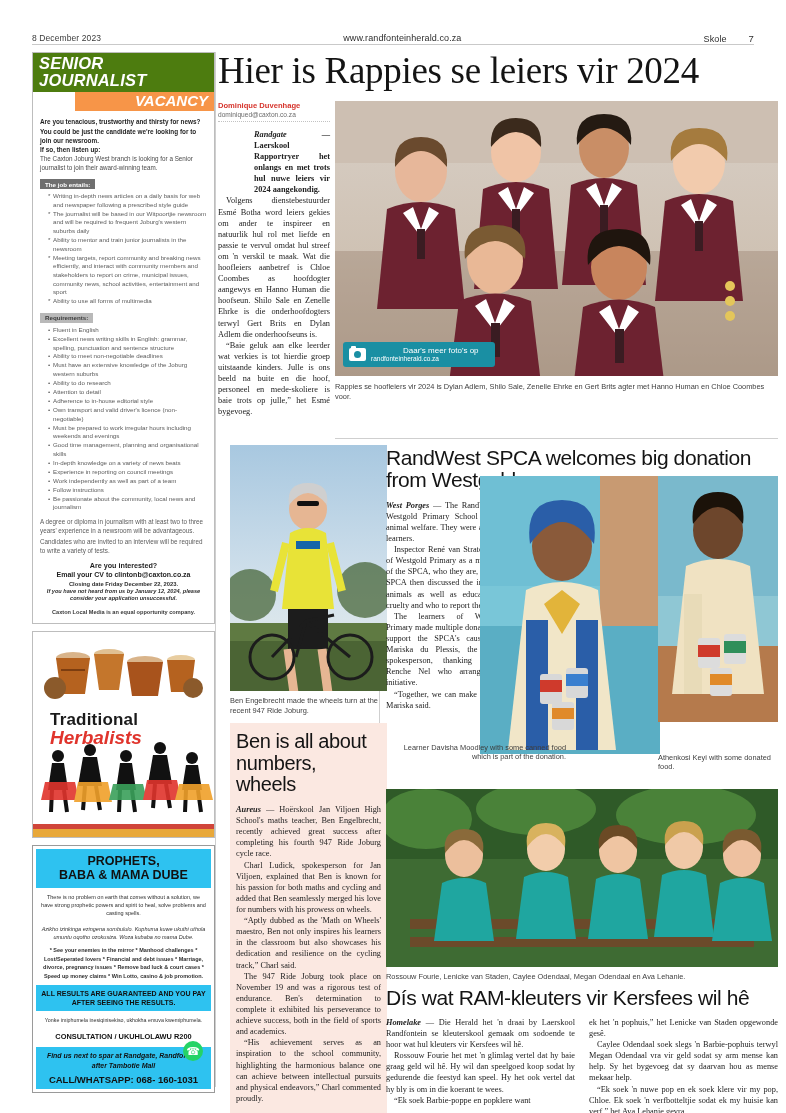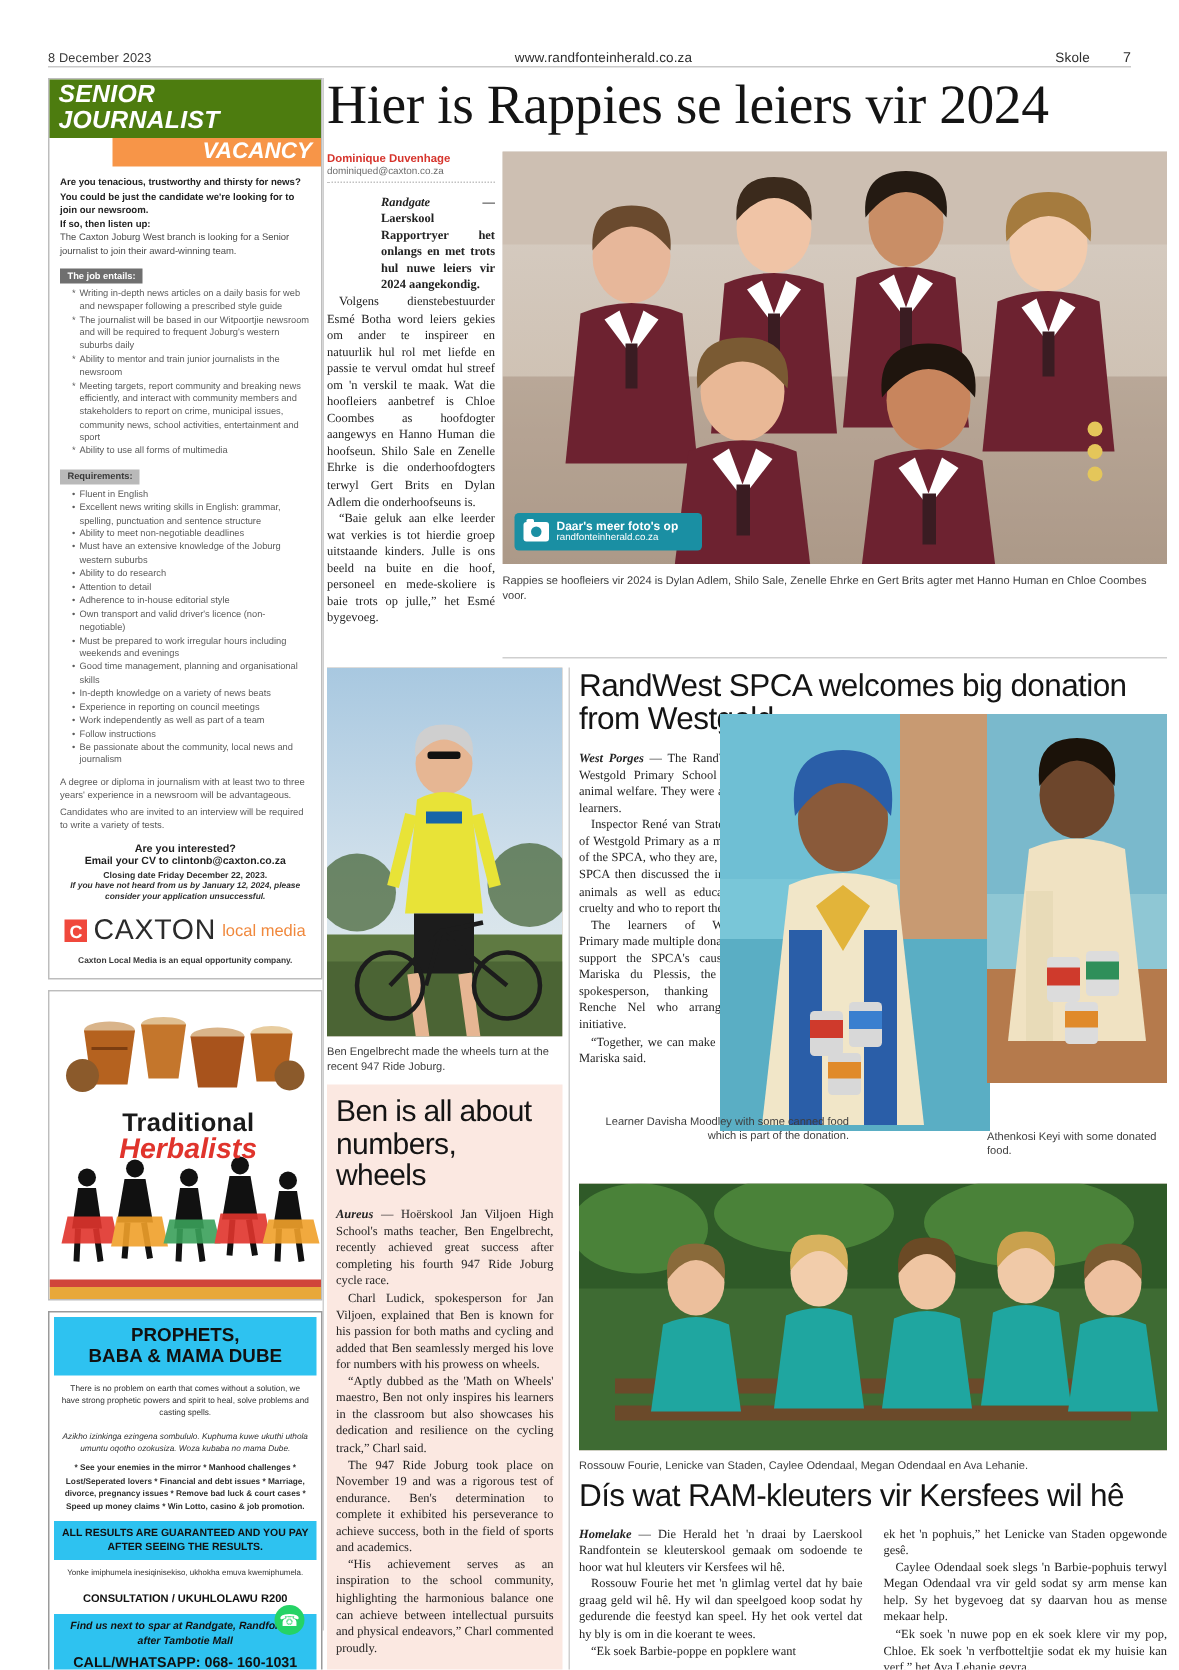--- a/index.html
+++ b/index.html
@@ -71,21 +71,21 @@
     content:"C"; position:absolute; inset:0; color:#fff; font-weight:bold;
     font-size:12px; display:flex; align-items:center; justify-content:center;
   }
   .caxton .nm { font-size:19px; color:#2b2b2b; letter-spacing:.5px; }
   .caxton .lm { font-size:11px; color:#f0883c; }
   .caxton-note { text-align:center; font-size:5.6px; font-weight:bold; color:#3a3a3a; margin-top:6px; }
 
   
   .herb { margin-top:7px; border:1px solid #bdbdbd; background:#fff; height:207px; position:relative; overflow:hidden; }
   .herb-art { position:absolute; inset:0; }
-  .herb-title { position:absolute; left:4px; right:0; top:78px; text-align:center; }
+  .herb-title { position:absolute; left:17px; right:0; top:78px; text-align:left; }
   .herb-title .t1 { font-size:17px; font-weight:bold; color:#1a1a1a; letter-spacing:.2px; }
   .herb-title .t2 { font-size:19px; font-weight:bold; font-style:italic; color:#e0342c; margin-top:-3px; }
   .herb-strip { position:absolute; left:0; right:0; bottom:0; height:8px; background:#e8a83a; }
   .herb-strip2 { position:absolute; left:0; right:0; bottom:8px; height:5px; background:#d0453a; }
 
   
   .proph { margin-top:7px; border:1px solid #9a9a9a; background:#fff; padding:3px; }
   .pr-band { background:#2ec2f0; padding:5px 4px 6px 4px; text-align:center; }
   .pr-band .pl1 { font-size:12.5px; font-weight:bold; color:#111; line-height:1.12; }
   .pr-band .pl2 { font-size:12.5px; font-weight:bold; color:#111; line-height:1.12; }
@@ -123,21 +123,21 @@
 
   .badge {
     position:absolute; display:flex; align-items:center; gap:5px;
     background:#1a8fa3; color:#fff; padding:4px 16px 4px 6px; border-radius:3px;
   }
   .badge .cam {
     width:17px; height:13px; background:#fff; border-radius:2px; position:relative; flex:none;
   }
   .badge .cam:before { content:""; position:absolute; left:5px; top:3px; width:7px; height:7px; border-radius:50%; background:#1a8fa3; }
   .badge .cam:after { content:""; position:absolute; left:2px; top:-2px; width:5px; height:3px; background:#fff; border-radius:1px; }
-  .badge .bt1 { font-size:8px; font-weight:bold; line-height:1.15; }
+  .badge .bt1 { font-size:8px; font-weight:normal; line-height:1.15;margin-left:32px; }
   .badge .bt2 { font-size:6.5px; line-height:1.15; }
 
   .hl-sec {
     font-family:"Liberation Sans", sans-serif; font-size:21px; line-height:1.07;
     color:#141414; font-weight:normal; letter-spacing:-.4px; margin:0;
   }
   .hl-sec2 {
     font-family:"Liberation Sans", sans-serif; font-size:20px; line-height:1.08;
     color:#141414; font-weight:normal; letter-spacing:-.4px; margin:0;
   }
@@ -206,25 +206,20 @@
         <div class="sj-para">A degree or diploma in journalism with at least two to three years' experience in a newsroom will be advantageous.</div>
         <div class="sj-para" style="margin-top:2px">Candidates who are invited to an interview will be required to write a variety of tests.</div>
 
         <div class="sj-cta">
           <div class="l1">Are you interested?</div>
           <div class="l2">Email your CV to clintonb@caxton.co.za</div>
           <div class="l3">Closing date Friday December 22, 2023.</div>
           <div class="l4">If you have not heard from us by January 12, 2024, please consider your application unsuccessful.</div>
         </div>
 
-        <div class="caxton">
-          <span class="mark"></span>
-          <span class="nm">CAXTON</span>
-          <span class="lm">local media</span>
-        </div>
         <div class="caxton-note">Caxton Local Media is an equal opportunity company.</div>
       </div>
     </div>
 
     <div class="herb">
       <div class="herb-art">
         <svg width="181" height="205" viewBox="0 0 181 205" preserveAspectRatio="none">
           <rect x="0" y="0" width="181" height="205" fill="#ffffff"></rect>
 
           <g>
@@ -408,21 +403,21 @@
 
       <div class="cap" style="position:absolute; left:117px; top:286px; width:443px;">Rappies se hoofleiers vir 2024 is Dylan Adlem, Shilo Sale, Zenelle Ehrke en Gert Brits agter met Hanno Human en Chloe Coombes voor.</div>
     </div>
 
     <div class="divider-h" style="margin-left:117px; width:443px; margin-top:-3px;"></div>
 
     <div style="position:relative;">
 
       <div class="vrule" style="position:absolute; left:161px; top:6px; height:684px;"></div>
 
-      <div style="position:absolute; left:0; top:6px; width:157px;">
+      <div style="position:absolute; left:12px; top:6px; width:157px;">
 
         <div class="photo" style="width:157px; height:246px;">
           <svg width="157" height="246" viewBox="0 0 157 246" preserveAspectRatio="none">
             <defs>
               <linearGradient id="sky2" x1="0" y1="0" x2="0" y2="1">
                 <stop offset="0%" stop-color="#a8c8e0"></stop>
                   <stop offset="60%" stop-color="#d4e2ec"></stop>
                   <stop offset="100%" stop-color="#e8eee9"></stop>
               </linearGradient>
             </defs>

